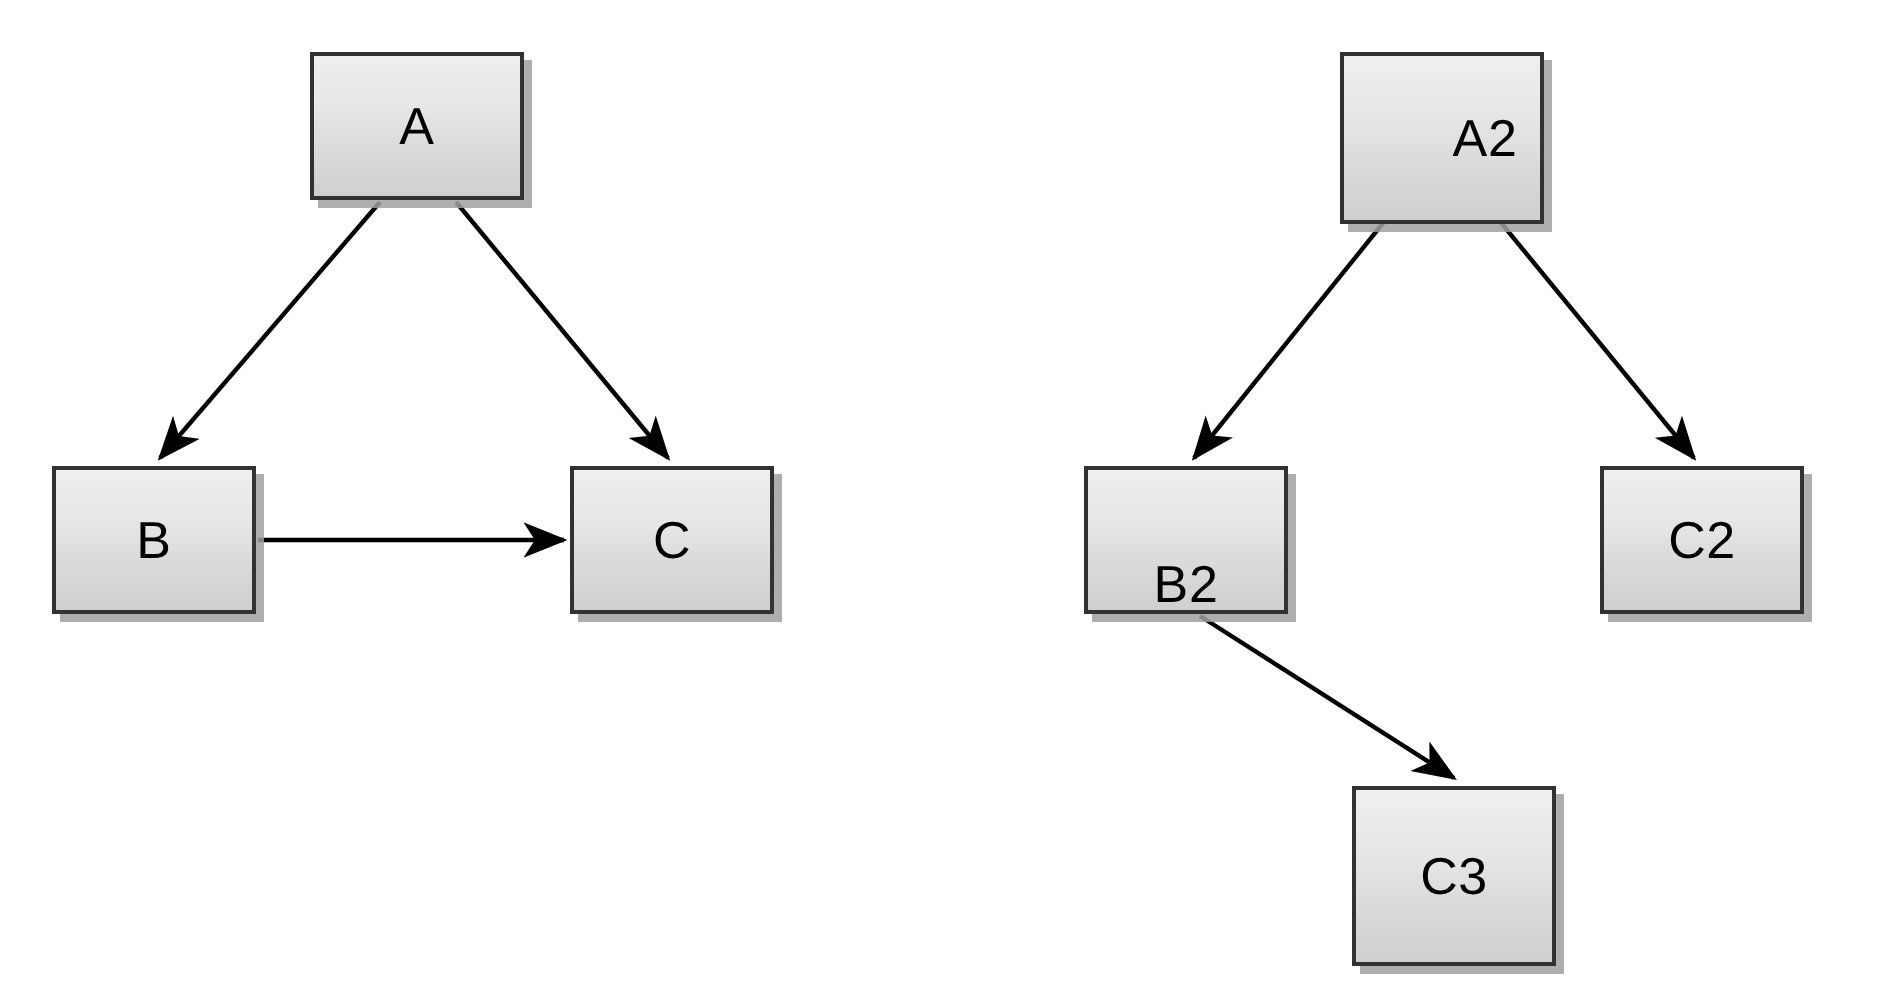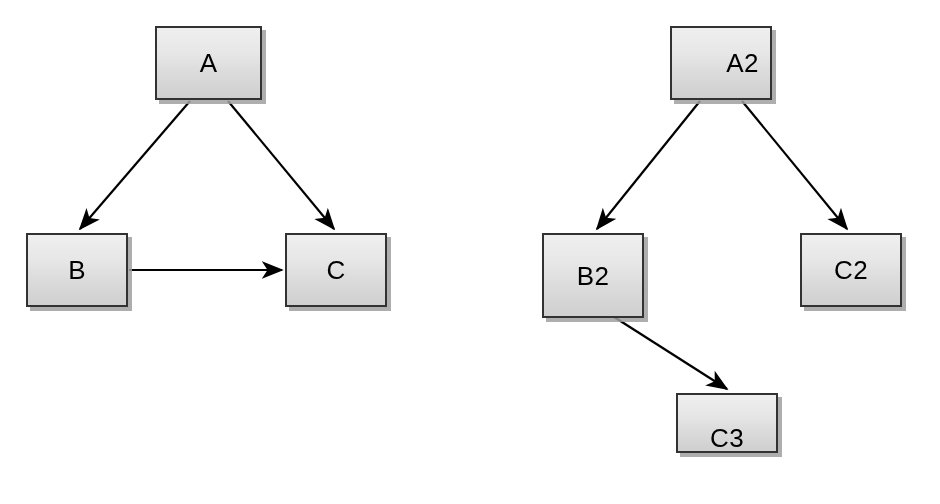--- a/index.html
+++ b/index.html
@@ -84,29 +84,29 @@
   </div>
 
   <div class="node" style="left:26px; top:233px; width:102px; height:74px;">
     <span class="node-label">B</span>
   </div>
 
   <div class="node" style="left:285px; top:233px; width:102px; height:74px;">
     <span class="node-label">C</span>
   </div>
 
-  <div class="node" style="left:670px; top:26px; width:102px; height:74px;padding-left:43px;">
+  <div class="node" style="left:670px; top:26px; width:102px; height:86px;padding-left:43px;">
     <span class="node-label">A2</span>
   </div>
 
-  <div class="node" style="left:542px; top:233px; width:102px; height:85px;">
+  <div class="node" style="left:542px; top:233px; width:102px; height:74px;align-items:flex-end;">
     <span class="node-label">B2</span>
   </div>
 
   <div class="node" style="left:800px; top:233px; width:102px; height:74px;align-items:center;">
     <span class="node-label">C2</span>
   </div>
 
-  <div class="node" style="left:676px; top:393px; width:102px; height:60px;align-items:flex-end;">
+  <div class="node" style="left:676px; top:393px; width:102px; height:90px;">
     <span class="node-label">C3</span>
   </div>
 
 </div>
 
 </body></html>

